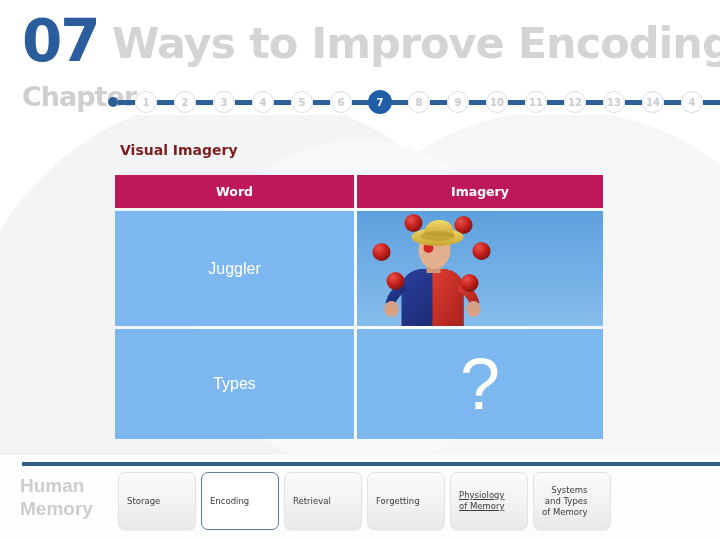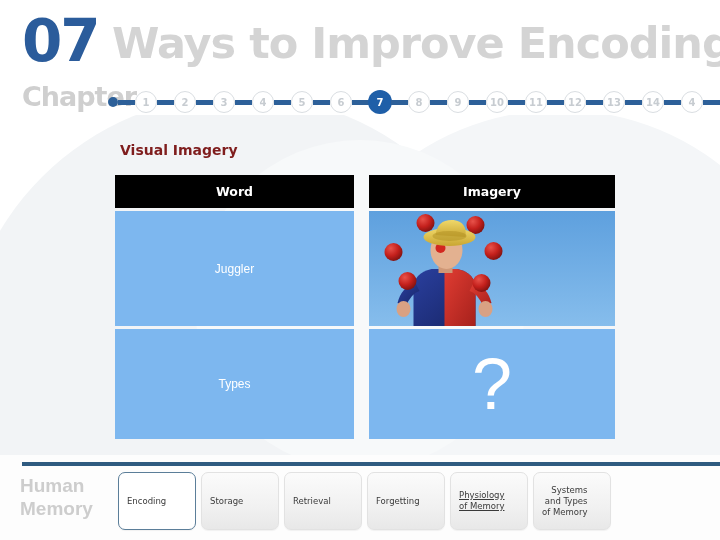--- a/index.html
+++ b/index.html
@@ -64,29 +64,29 @@
   .slide-title{
     position:absolute;left:120px;top:142px;z-index:6;
     font-size:14px;font-weight:bold;color:#7f1d1d;
     font-family:"DejaVu Sans", sans-serif;
   }
 
   .tbl{position:absolute;left:115px;top:175px;width:519px;z-index:6;}
   .row{display:flex;gap:3px;margin-bottom:3px;}
   .cell{background:#7db7ef;display:flex;align-items:center;justify-content:center;}
   .c-word{width:239px;}
-  .c-img{width:246px;margin-left:12px;}
-  .row-head .cell{background:#000000;height:33px;}
+  .c-img{width:246px;}
+  .row-head .cell{background:#be185d;height:33px;}
   .head-txt{
     color:#ffffff;font-weight:bold;font-size:12.5px;
     font-family:"DejaVu Sans", sans-serif;
   }
   .row-1 .cell{height:115px;}
   .row-2 .cell{height:110px;}
-  .cell-txt{color:#ffffff;font-size:12px;font-family:"Liberation Sans",sans-serif;}
+  .cell-txt{color:#ffffff;font-size:16px;font-family:"Liberation Sans",sans-serif;}
   .qmark{color:#ffffff;font-size:72px;line-height:68px;font-family:"Liberation Sans",sans-serif;}
 
   
   .jug-cell{padding:0;overflow:hidden;position:relative;background:#6aa9e4;}
   .jug-svg{display:block;width:100%;height:100%;}
 
   
   .foot-rule{
     position:absolute;left:22px;top:462px;width:698px;height:4px;
     background:#2f5b80;z-index:7;
@@ -250,25 +250,25 @@
   </div>
 
 </div>
 
 <div class="foot-rule"></div>
 <div class="foot-brand">
   <div>Human</div>
   <div>Memory</div>
 </div>
 <div class="tabs" id="tabs">
+    <div class="tab">
+      <span style="white-space: pre-line;">Storage</span>
+    </div>
     <div class="tab active">
       <span style="white-space: pre-line;">Encoding</span>
-    </div>
-    <div class="tab">
-      <span style="white-space: pre-line;">Storage</span>
     </div>
     <div class="tab">
       <span style="white-space: pre-line;">Retrieval</span>
     </div>
     <div class="tab">
       <span style="white-space: pre-line;">Forgetting</span>
     </div>
     <div class="tab">
       <span style="white-space: pre-line; text-decoration: underline;">Physiology
 of Memory</span>

